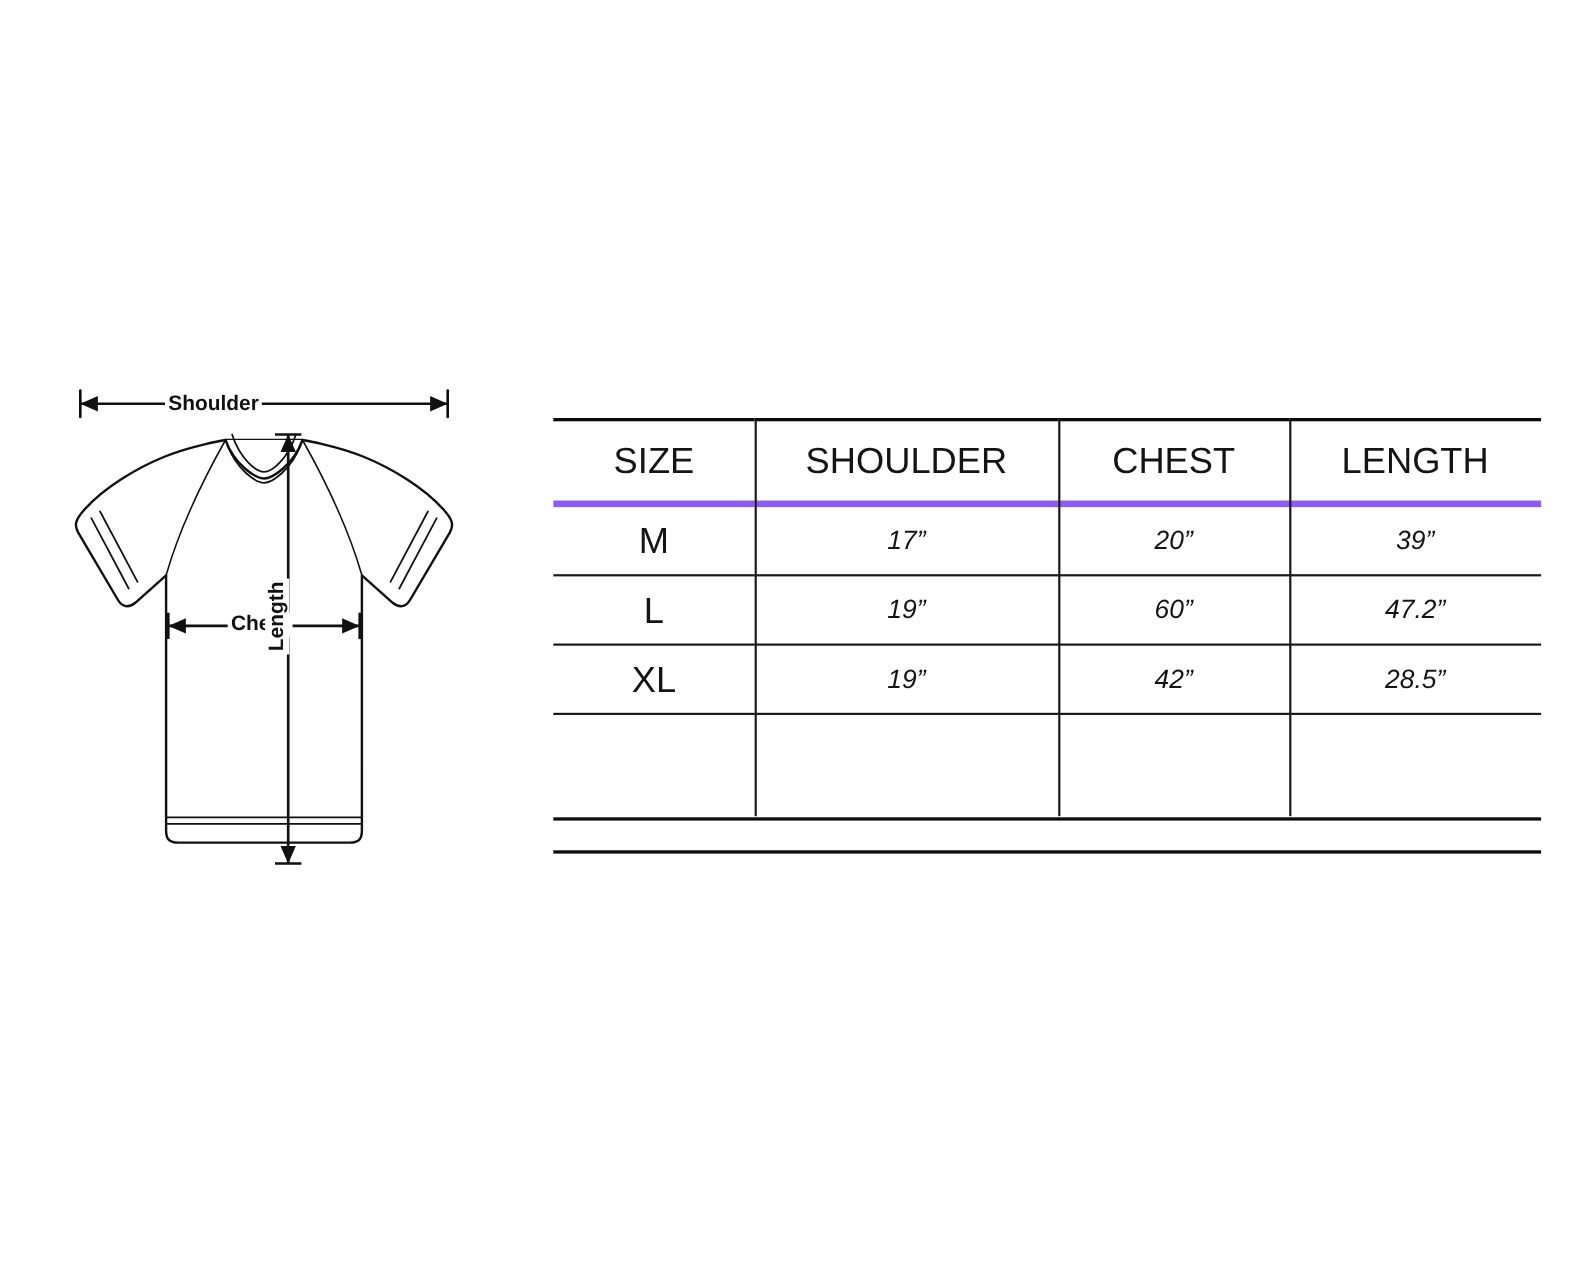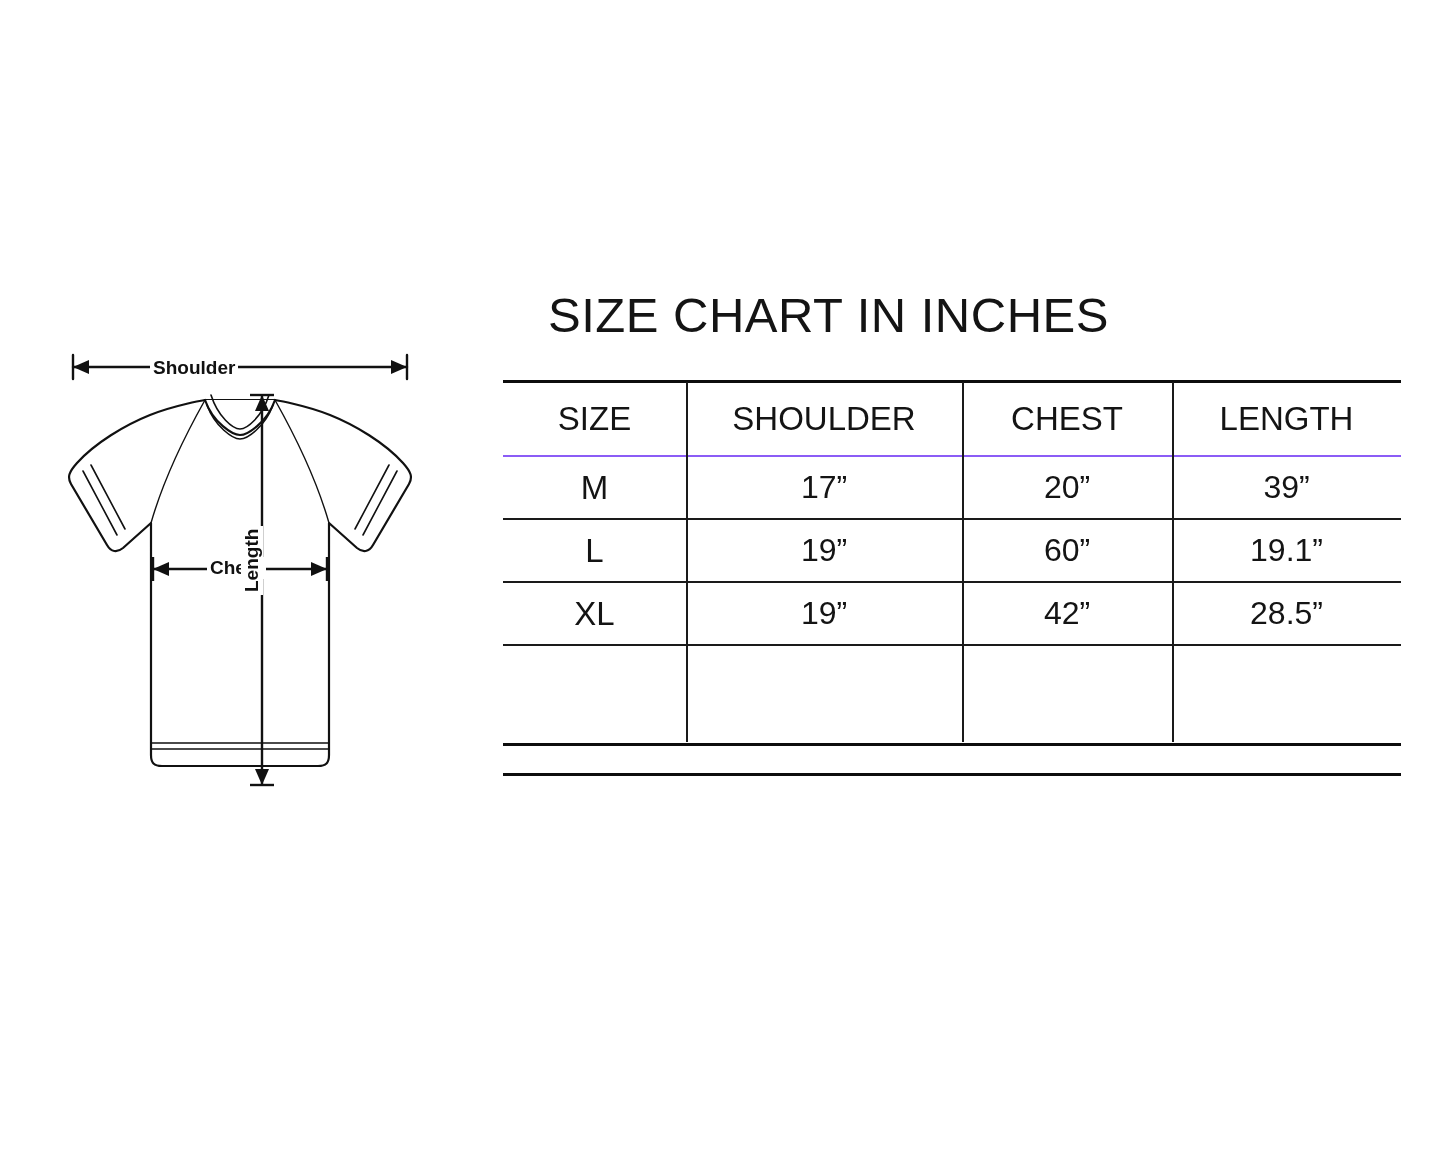--- a/index.html
+++ b/index.html
@@ -95,38 +95,39 @@
   }
   .hdr-row th {
     height: 72px;
     font-family: "Liberation Sans", sans-serif;
     font-weight: 400;
     font-size: 33px;
     color: #141414;
     text-align: center;
     vertical-align: middle;
     border-top: 3px solid #0d0d0d;
-    border-bottom: 2px solid #8b5cf6;
+    border-bottom: 6px solid #8b5cf6;
   }
   .hdr-row th.col-size { border-right: none; }
   .data-row td {
     height: 61px;
     font-family: "Liberation Sans", sans-serif;
     font-size: 32px;
     text-align: center;
     vertical-align: middle;
     border-bottom: 2px solid #1a1a1a;
     color: #141414;
   }
   .data-row td.c-size {
     font-style: normal;
     font-size: 33px;
   }
   .data-row td.c-val {
-    font-size: 32px;
+    font-style: italic;
+    font-size: 24px;
   }
   
   .vline {
     position: absolute;
     width: 2px;
     background: #1a1a1a;
   }
   #v1 { left: 186px; top: 107px; height: 360px; }
   #v2 { left: 462px; top: 107px; height: 360px; }
   #v3 { left: 672px; top: 107px; height: 360px; }
@@ -216,21 +217,20 @@
 
     <span class="dim-label" id="shoulder-label">Shoulder</span>
 
     <span class="dim-label" id="chest-label">Chest</span>
 
     <span class="dim-label" id="length-label">Length</span>
   </div>
 
   <div id="chart-area">
 
-    <div id="chart-title">SIZE CHART IN INCHES</div>
 
     <table class="size-table">
       <thead>
         <tr class="hdr-row">
           <th class="col-size" style="width:183px">SIZE</th>
           <th style="width:276px">SHOULDER</th>
           <th style="width:210px">CHEST</th>
           <th style="width:229px">LENGTH</th>
         </tr>
       </thead>
@@ -238,21 +238,21 @@
         <tr class="data-row">
           <td class="c-size">M</td>
           <td class="c-val">17”</td>
           <td class="c-val">20”</td>
           <td class="c-val">39”</td>
         </tr>
         <tr class="data-row">
           <td class="c-size">L</td>
           <td class="c-val">19”</td>
           <td class="c-val">60”</td>
-          <td class="c-val">19.1”</td>
+          <td class="c-val">47.2”</td>
         </tr>
         <tr class="data-row">
           <td class="c-size">XL</td>
           <td class="c-val">19”</td>
           <td class="c-val">42”</td>
           <td class="c-val">28.5”</td>
         </tr>
       </tbody>
     </table>
 

